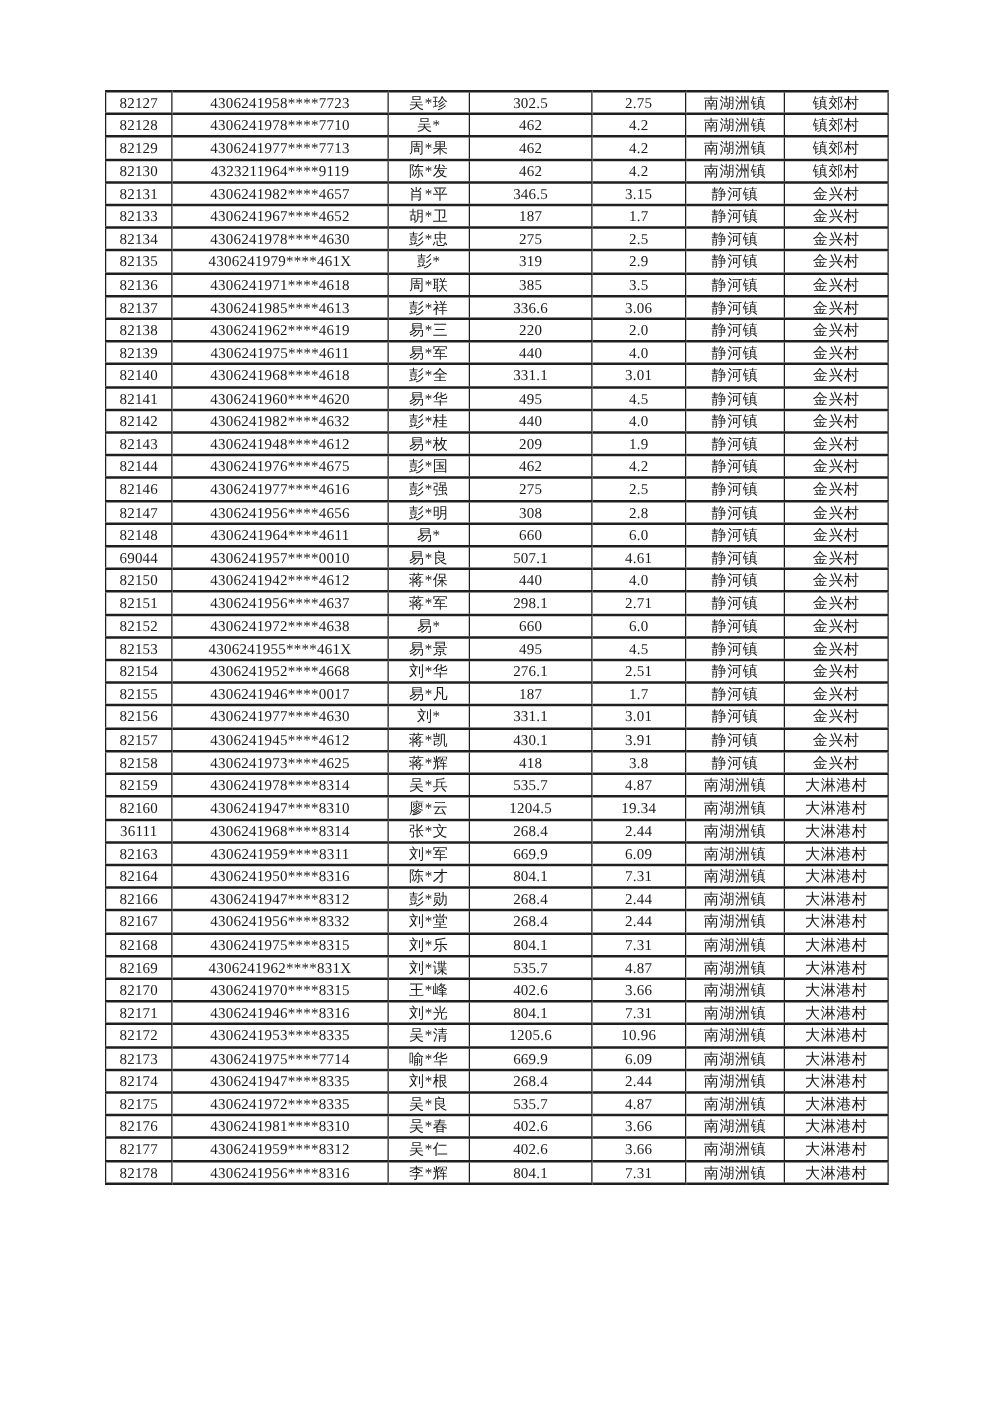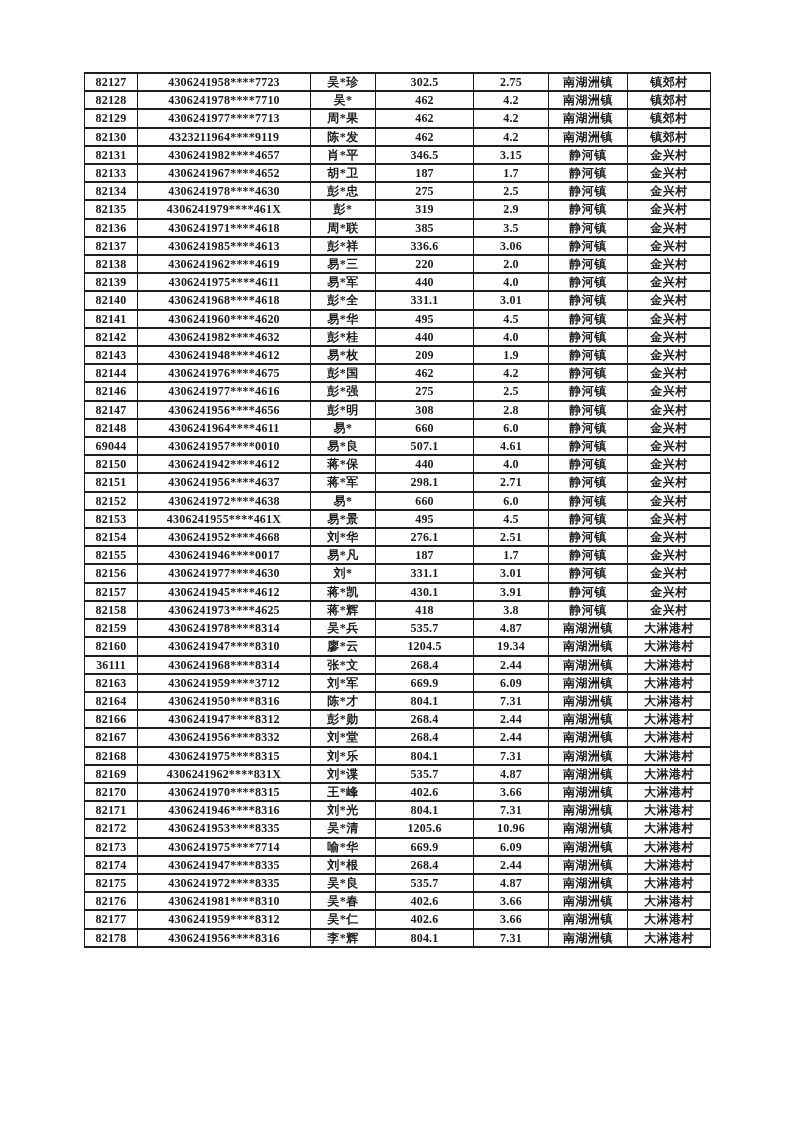--- a/index.html
+++ b/index.html
@@ -8,21 +8,20 @@
     background: #ffffff;
   }
   .page {
     position: relative;
     width: 794px;
     height: 948px;
     background: #ffffff;
     overflow: hidden;
     font-family: "Liberation Serif", "DejaVu Serif", serif;
     color: #1b1b1b;
-    font-weight: bold;
   }
   table.roster {
     position: absolute;
     left: 84px;
     top: 72px;
     width: 626px;
     border-collapse: collapse;
     table-layout: fixed;
   }
   table.roster td {
@@ -353,21 +352,21 @@
           <td class="c-seq">36111</td>
           <td class="c-idcard">4306241968****8314</td>
           <td class="c-name">张*文</td>
           <td class="c-amount">268.4</td>
           <td class="c-area">2.44</td>
           <td class="c-town">南湖洲镇</td>
           <td class="c-village">大淋港村</td>
         </tr>
         <tr>
           <td class="c-seq">82163</td>
-          <td class="c-idcard">4306241959****3712</td>
+          <td class="c-idcard">4306241959****8311</td>
           <td class="c-name">刘*军</td>
           <td class="c-amount">669.9</td>
           <td class="c-area">6.09</td>
           <td class="c-town">南湖洲镇</td>
           <td class="c-village">大淋港村</td>
         </tr>
         <tr>
           <td class="c-seq">82164</td>
           <td class="c-idcard">4306241950****8316</td>
           <td class="c-name">陈*才</td>

